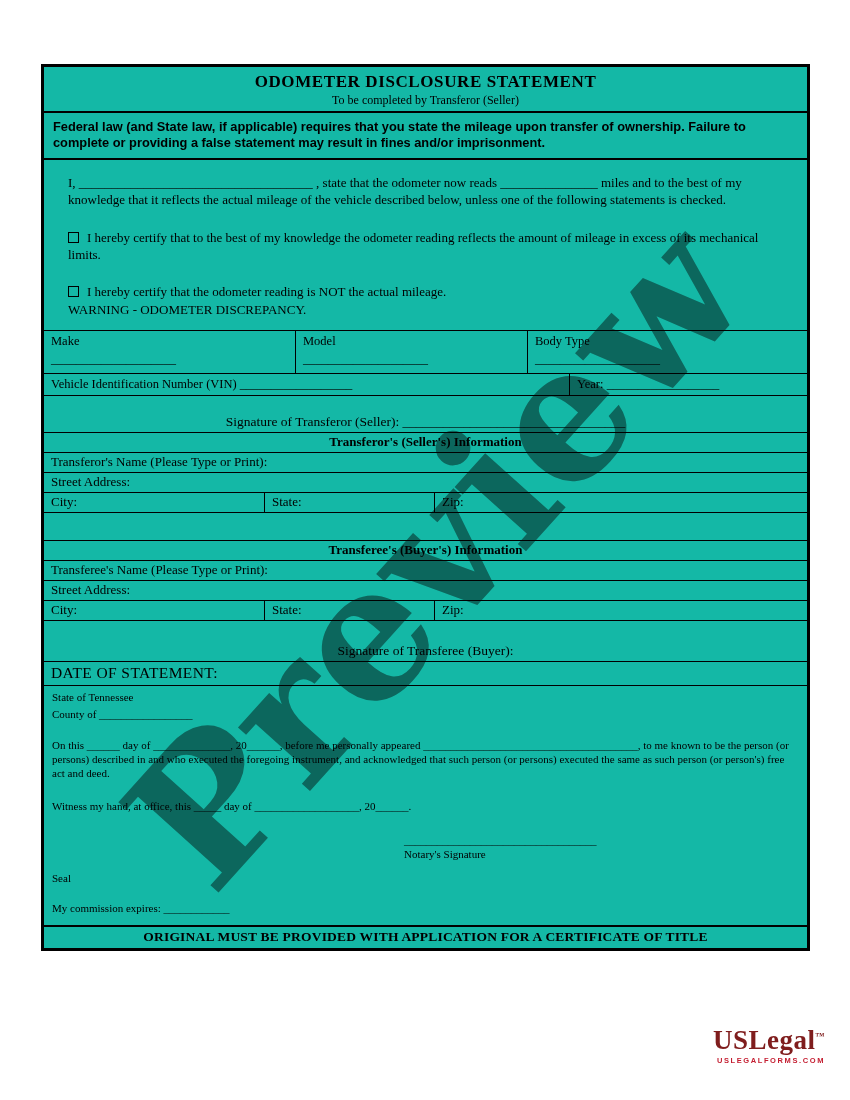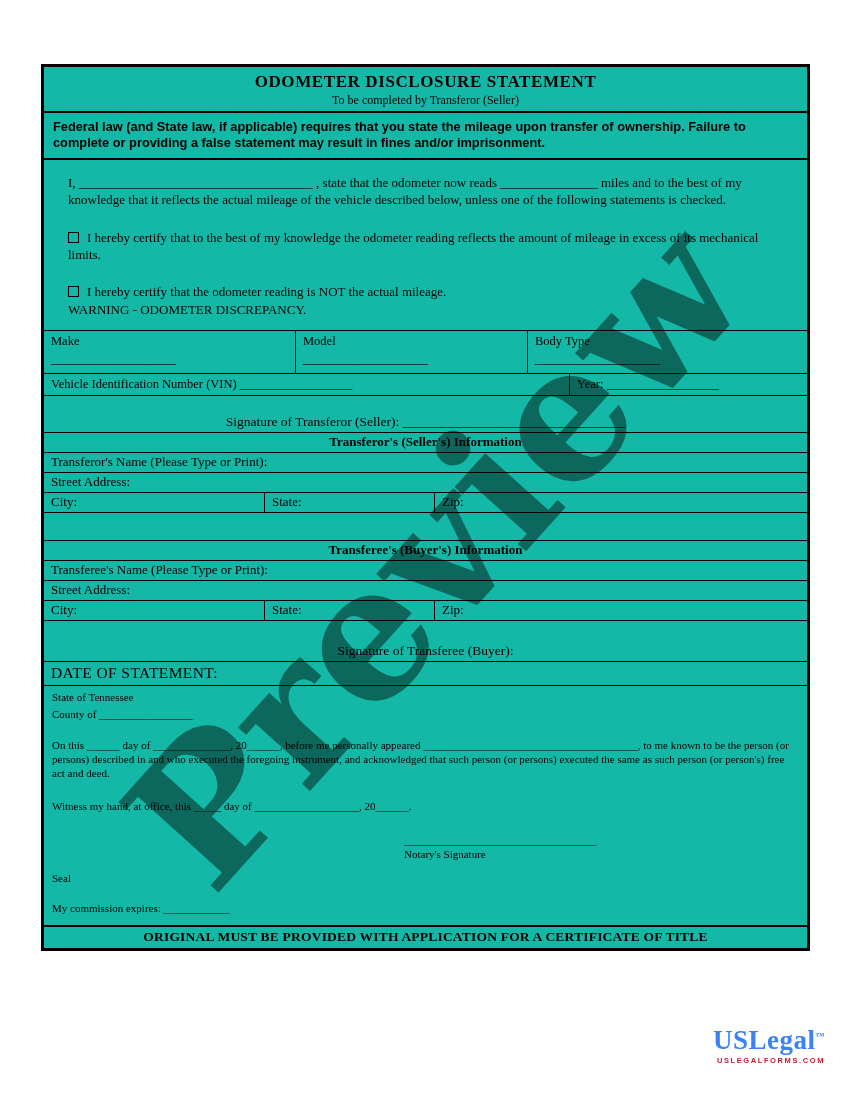--- a/index.html
+++ b/index.html
@@ -67,21 +67,21 @@
   .date-row { border-bottom: 1px solid #000; font-size: 15.5px; padding: 2px 7px 3px; letter-spacing: .4px; }
   .notary { padding: 4px 8px 10px; font-size: 11px; line-height: 1.3; }
   .county { margin-top: 3px; }
   .ack { margin-top: 16px; }
   .witness { margin-top: 18px; }
   .notary-sig-block { margin: 20px 0 0 352px; }
   .seal { margin-top: 9px; }
   .commission { margin-top: 16px; }
   .footer-bar { border-top: 2px solid #000; text-align: center; font-weight: bold; font-size: 13.5px; padding: 2px 0 3px; letter-spacing: .2px; }
   .logo { position: absolute; right: 25px; top: 1027px; text-align: right; }
-  .logo-main { font-family: "Liberation Serif", serif; font-weight: bold; font-size: 27px; color: #3b82f6; line-height: 1; letter-spacing: .5px; }
+  .logo-main { font-family: "Liberation Serif", serif; font-weight: bold; font-size: 27px; color: #7f1d1d; line-height: 1; letter-spacing: .5px; }
   .logo-main sup { font-size: 9px; }
   .logo-site {
     font-family: "Liberation Sans", sans-serif; font-weight: bold;
     font-size: 7.5px; color: #c41d30; letter-spacing: 1.6px; margin-top: 2px;
   }
   .watermark {
     position: absolute; left: 435px; top: 555px;
     transform: translate(-50%, -50%) rotate(-48deg);
     font-family: "DejaVu Serif", serif; font-weight: bold;
     font-size: 185px; color: #8f8f8f;

